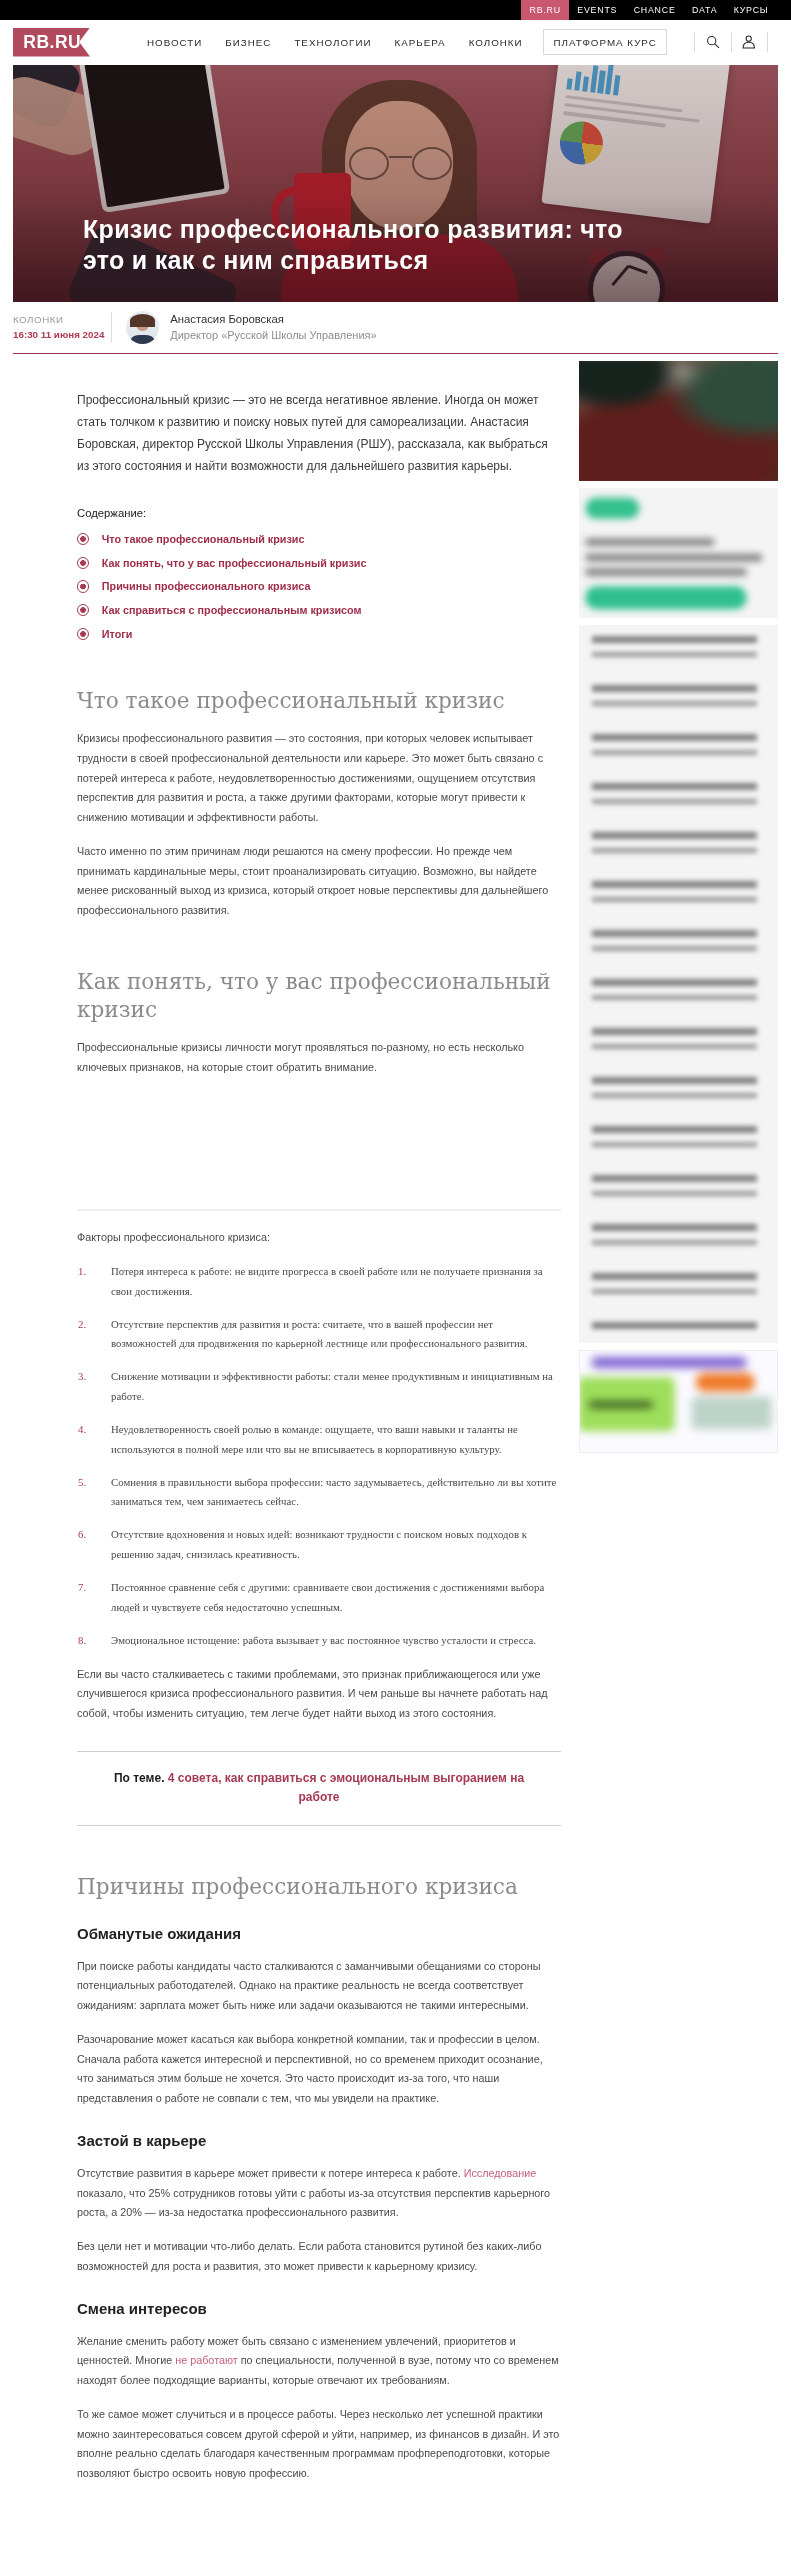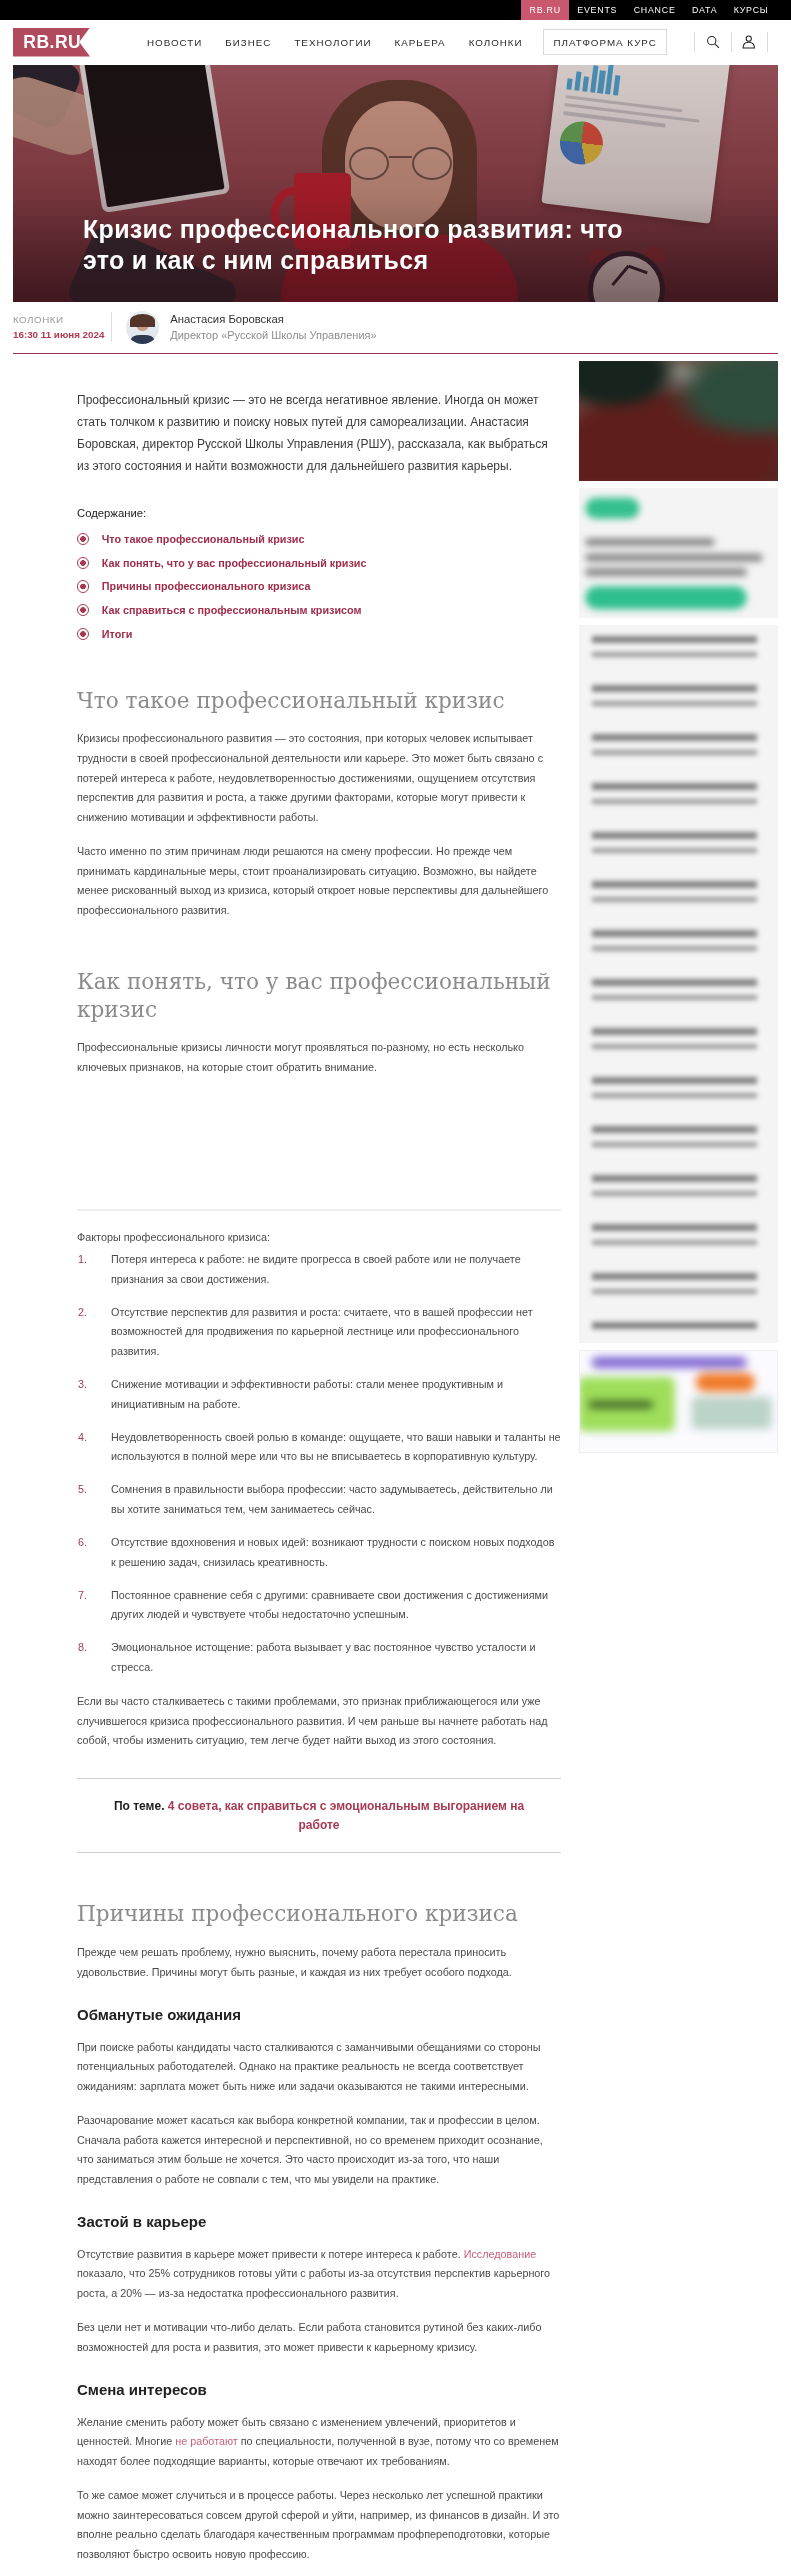--- a/index.html
+++ b/index.html
@@ -88,21 +88,21 @@
   .toc-item { display:flex; align-items:center; margin-bottom:11.3px; }
   .bullet { width:12.4px; height:12.4px; flex:none; border:1px solid #a63a52; border-radius:50%; margin-right:12.4px;
             background:radial-gradient(circle at 50% 50%, #a63a52 0 2.6px, transparent 3.1px); }
   .toc-item a { color:#a02e4a; font-size:10.8px; font-weight:bold; }
   h2 { font-family:"DejaVu Serif","Liberation Serif",serif; font-weight:normal; color:#8b8b8b; font-size:21.6px; line-height:1.3; margin:47px 0 5.2px; }
   h3 { color:#222; font-size:15px; margin:24px 0 3.1px; }
   article p { font-size:10.8px; line-height:1.82; margin-top:14.4px; }
   .text-link { color:#c4617a; }
   .spacer-ad { height:116px; }
   .light-rule { border:none; height:2.1px; background:#ededed; margin:15.5px 0 17.5px; }
-  ol.factors { list-style:none; counter-reset:f; margin-top:2px; }
+  ol.factors { list-style:none; counter-reset:f; margin-top:14px;font-family:Liberation Serif, serif; }
   ol.factors li { counter-increment:f; position:relative; padding-left:34px; font-size:10.8px; line-height:1.82; margin-bottom:13.4px; }
   ol.factors li::before { content:counter(f) "."; position:absolute; left:1px; top:0; color:#a63a52; }
   .related { border-top:0.5px solid #cfcfcf; border-bottom:0.5px solid #cfcfcf; margin-top:27px; padding:17.5px 15.5px; text-align:center;
              font-size:12px; font-weight:bold; line-height:1.6; }
   .related .prefix { color:#1d1d1d; }
   .related a { color:#a63a52; }
 
   
   .sidebar { margin-top:7.2px; }
   .ad { overflow:hidden; position:relative; margin-bottom:7.2px; }
@@ -272,32 +272,31 @@
     <hr class="light-rule">
 
     <p style="margin-top:0">Факторы профессионального кризиса:</p>
     <ol class="factors">
       <li>Потеря интереса к работе: не видите прогресса в своей работе или не получаете признания за свои достижения.</li>
       <li>Отсутствие перспектив для развития и роста: считаете, что в вашей профессии нет возможностей для продвижения по карьерной лестнице или профессионального развития.</li>
       <li>Снижение мотивации и эффективности работы: стали менее продуктивным и инициативным на работе.</li>
       <li>Неудовлетворенность своей ролью в команде: ощущаете, что ваши навыки и таланты не используются в полной мере или что вы не вписываетесь в корпоративную культуру.</li>
       <li>Сомнения в правильности выбора профессии: часто задумываетесь, действительно ли вы хотите заниматься тем, чем занимаетесь сейчас.</li>
       <li>Отсутствие вдохновения и новых идей: возникают трудности с поиском новых подходов к решению задач, снизилась креативность.</li>
-      <li>Постоянное сравнение себя с другими: сравниваете свои достижения с достижениями других людей и чувствуете чтобы недостаточно успешным.</li>
+      <li>Постоянное сравнение себя с другими: сравниваете свои достижения с достижениями выбора людей и чувствуете себя недостаточно успешным.</li>
       <li>Эмоциональное истощение: работа вызывает у вас постоянное чувство усталости и стресса.</li>
     </ol>
     <p>Если вы часто сталкиваетесь с такими проблемами, это признак приближающегося или уже случившегося кризиса профессионального развития. И чем раньше вы начнете работать над собой, чтобы изменить ситуацию, тем легче будет найти выход из этого состояния.</p>
 
     <div class="related">
       <span class="prefix">По теме.</span>
       <a>4 совета, как справиться с эмоциональным выгоранием на работе</a>
     </div>
 
     <h2>Причины профессионального кризиса</h2>
-    <p>Прежде чем решать проблему, нужно выяснить, почему работа перестала приносить удовольствие. Причины могут быть разные, и каждая из них требует особого подхода.</p>
 
     <h3>Обманутые ожидания</h3>
     <p>При поиске работы кандидаты часто сталкиваются с заманчивыми обещаниями со стороны потенциальных работодателей. Однако на практике реальность не всегда соответствует ожиданиям: зарплата может быть ниже или задачи оказываются не такими интересными.</p>
     <p>Разочарование может касаться как выбора конкретной компании, так и профессии в целом. Сначала работа кажется интересной и перспективной, но со временем приходит осознание, что заниматься этим больше не хочется. Это часто происходит из-за того, что наши представления о работе не совпали с тем, что мы увидели на практике.</p>
 
     <h3>Застой в карьере</h3>
     <p><span>Отсутствие развития в карьере может привести к потере интереса к работе. </span><a class="text-link">Исследование</a><span> показало, что 25% сотрудников готовы уйти с работы из-за отсутствия перспектив карьерного роста, а 20% — из-за недостатка профессионального развития.</span></p>
     <p>Без цели нет и мотивации что-либо делать. Если работа становится рутиной без каких-либо возможностей для роста и развития, это может привести к карьерному кризису.</p>
 
     <h3>Смена интересов</h3>

